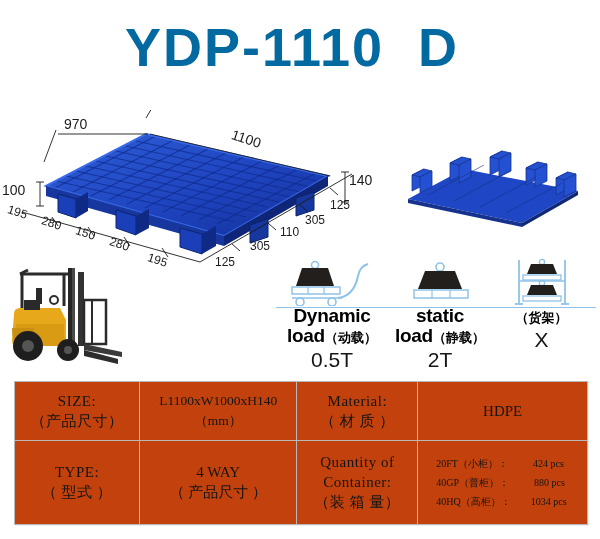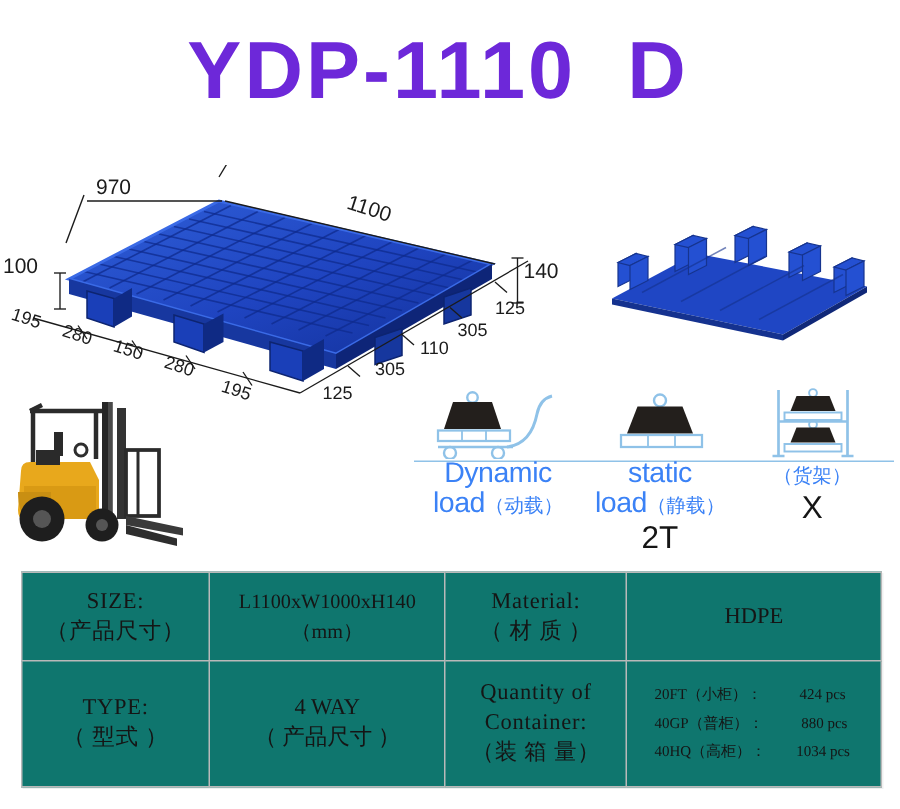--- a/index.html
+++ b/index.html
@@ -21,21 +21,21 @@
     position: absolute;
     left: 0; top: 16px;
     width: 600px;
     text-align: center;
     padding-right: 16px;
     box-sizing: border-box;
     font-family: "Liberation Sans", sans-serif;
     font-size: 54px;
     font-weight: 700;
     letter-spacing: 2px;
-    color: #6d28d9;
+    color: #0369a1;
     white-space: pre;
   }
 
   
   #diagram-area {
     position: absolute;
     left: 0; top: 110px;
     width: 600px; height: 160px;
   }
 
@@ -80,23 +80,24 @@
     text-align: center;
   }
   .load-icon-box {
     position: relative;
     height: 48px;
   }
   .load-label {
     font-family: "Liberation Sans", sans-serif;
     font-size: 19px;
     line-height: 20px;
-    color: #3b82f6;
+    color: #000000;
     letter-spacing: -0.3px;
     white-space: nowrap;
+    font-weight: bold;
   }
   .load-label .cn {
     font-size: 13px;
     letter-spacing: 0;
   }
   .load-value {
     font-family: "Liberation Sans", sans-serif;
     font-size: 21px;
     line-height: 23px;
     color: #151515;
@@ -108,21 +109,21 @@
     border-top: 1.5px solid #8fc2e8;
   }
 
   
   #spec-table {
     position: absolute;
     left: 14px; top: 381px;
     width: 574px; height: 144px;
     border: 1px solid #b9b9b9;
     border-collapse: collapse;
-    background: #0f766e;
+    background: #c2410c;
     box-shadow: 1px 1px 0 rgba(0,0,0,0.06);
   }
   #spec-table td {
     border: 1px solid #b9b9b9;
     padding: 2px 4px;
     text-align: center;
     vertical-align: middle;
     font-family: "Liberation Serif", serif;
     color: #151515;
   }
@@ -293,21 +294,21 @@
         <line x1="268" y1="113" x2="276" y2="120"></line>
         <line x1="300" y1="95" x2="308" y2="102"></line>
         <line x1="330" y1="78" x2="338" y2="85"></line>
       </g>
     </g>
   </svg>
 
   <div id="dim-labels">
       <div class="dim dim-lg" style="left: 64px; top: 6px;">970</div>
       <div class="dim dim-lg" style="left: 232px; top: 16px; transform: rotate(18deg); transform-origin: left center;">1100</div>
-      <div class="dim dim-lg" style="left: 2px; top: 59px;">100</div>
+      <div class="dim dim-lg" style="left: 2px; top: 72px;">100</div>
       <div class="dim dim-lg" style="left: 349px; top: 62px;">140</div>
       <div class="dim" style="left: 8px; top: 92px; transform: rotate(18deg); transform-origin: left center;">195</div>
       <div class="dim" style="left: 42px; top: 103px; transform: rotate(18deg); transform-origin: left center;">280</div>
       <div class="dim" style="left: 76px; top: 113px; transform: rotate(18deg); transform-origin: left center;">150</div>
       <div class="dim" style="left: 110px; top: 124px; transform: rotate(18deg); transform-origin: left center;">280</div>
       <div class="dim" style="left: 148px; top: 140px; transform: rotate(18deg); transform-origin: left center;">195</div>
       <div class="dim" style="left: 215px; top: 145px;">125</div>
       <div class="dim" style="left: 250px; top: 129px;">305</div>
       <div class="dim" style="left: 280px; top: 115px;">110</div>
       <div class="dim" style="left: 305px; top: 103px;">305</div>
@@ -371,20 +372,21 @@
         <line x1="16" y1="40" x2="66" y2="40" stroke="#8fc2e8" stroke-width="1.6"></line>
 
         <circle cx="24" cy="44" r="4" fill="none" stroke="#8fc2e8" stroke-width="1.6"></circle>
         <circle cx="56" cy="44" r="4" fill="none" stroke="#8fc2e8" stroke-width="1.6"></circle>
       </svg>
     </div>
     <div class="load-label">Dynamic</div>
     <div class="load-label">
       <span>load</span><span class="cn">（动载）</span>
     </div>
+    <div class="load-value">0.5T</div>
   </div>
 
   <div class="load-col" style="left:110px; width:108px;">
     <div class="load-icon-box">
       <svg width="108" height="48" viewBox="0 0 108 48" style="position:absolute;left:0;top:0;">
         <circle cx="54" cy="9" r="4" fill="none" stroke="#8fc2e8" stroke-width="1.6"></circle>
         <polygon points="32,31 76,31 69,13 39,13" fill="#231f1c"></polygon>
         <rect x="28" y="32" width="54" height="8" fill="#fff" stroke="#8fc2e8" stroke-width="1.5"></rect>
         <line x1="46" y1="32" x2="46" y2="40" stroke="#8fc2e8" stroke-width="1.2"></line>
         <line x1="64" y1="32" x2="64" y2="40" stroke="#8fc2e8" stroke-width="1.2"></line>

